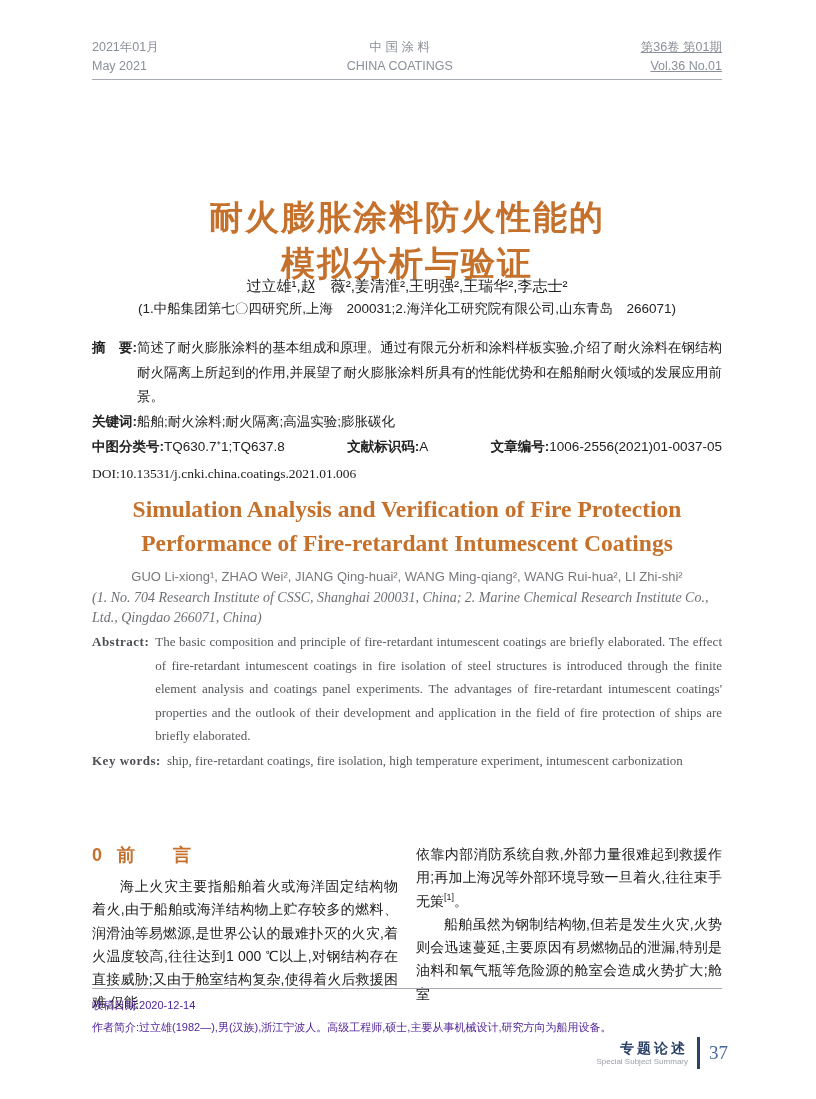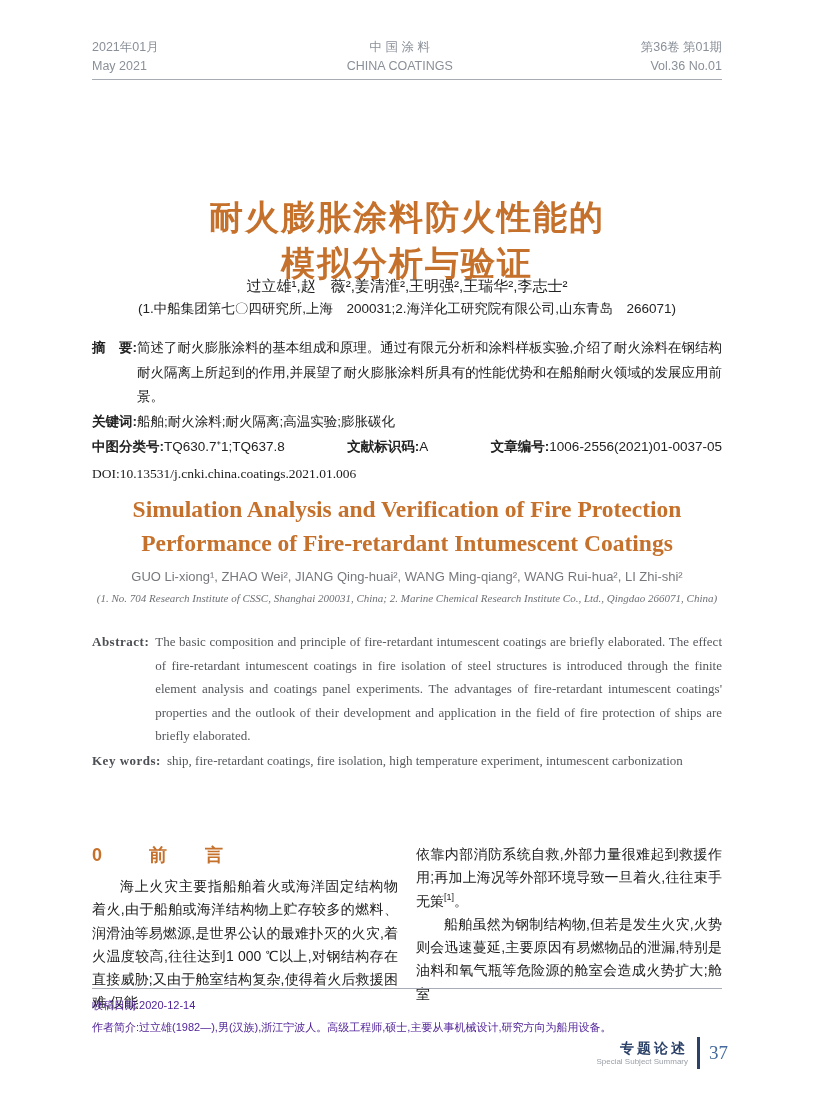--- a/index.html
+++ b/index.html
@@ -10,21 +10,21 @@
     font-family:"Liberation Sans", sans-serif; color:#1f1f1f;
   }
   .abs { position:absolute; }
   .content-x { left:92px; width:630px; }
 
   
   .journal-header { top:38px; display:flex; justify-content:space-between;
     font-size:12.5px; line-height:19px; color:#8A9099; }
   .journal-header .hcol { white-space:nowrap; }
   .journal-header .c { text-align:center; }
-  .journal-header .r { text-align:right; }
+  .journal-header .r { text-align:right;text-decoration:underline; }
   .hdr-rule { top:79px; height:1px; background:#A7ACB4; }
 
   
   .title-cn { top:194px; text-align:center; color:#C5702B; font-weight:bold;
     font-size:34px; line-height:46px; letter-spacing:2px; }
   .authors-cn { top:277px; text-align:center; font-size:15px; color:#222; }
   .affil-cn { top:300px; text-align:center; font-size:13.5px; color:#222; }
 
   
   .meta-block { top:336px; font-size:13.5px; line-height:24.5px; color:#222; }
@@ -32,36 +32,36 @@
   .hang-row .lbl { font-weight:bold; white-space:nowrap; flex:0 0 auto; }
   .hang-row .txt { flex:1 1 auto; text-align:justify; }
   .clc-row { display:flex; justify-content:space-between; margin-top:1px;gap:20px; }
   .clc-row .lbl { font-weight:bold; }
   .doi-row { font-family:"Liberation Serif", serif; font-size:13.5px; margin-top:2px; color:#1a1a1a; }
 
   
   .title-en { top:492px; text-align:center; color:#C5702B; font-weight:bold;
     font-family:"Liberation Serif", serif; font-size:23.5px; line-height:34px; }
   .authors-en { top:569px; text-align:center; font-size:13px; color:#76787C; }
-  .affil-en { top:588px; text-align:center; font-family:"Liberation Serif", serif;
-    font-style:italic; font-size:11px; line-height:20px; color:#6D7074; }
+  .affil-en { top:588px; font-family:"Liberation Serif", serif;
+    font-style:italic; font-size:14px; line-height:20px; color:#6D7074; }
 
   
   .abstract-en { top:630px; font-family:"Liberation Serif", serif;
     font-size:13px; line-height:23.5px; color:#55585C; }
   .abstract-en .lbl, .kw-en .lbl { font-weight:bold; letter-spacing:0.5px; color:#4c4f53; }
   .kw-en { margin-top:1px; }
 
   
   .body-cols { top:843px; display:flex; gap:18px; }
   .col { width:306px; font-size:14px; line-height:23.3px; text-align:justify; color:#1c1c1c; }
   .sec-heading { color:#C5702B; font-size:18px; font-weight:bold; line-height:24px;
     margin-bottom:8px; letter-spacing:1px; }
   .sec-heading .num { margin-right:14px; }
-  .sec-heading .ttl { letter-spacing:10px;margin-left:32px; }
+  .sec-heading .ttl { letter-spacing:10px; }
   .p-indent { text-indent:2em; }
   .col p { text-align:justify; }
   sup.ref { font-size:9px; vertical-align:super; line-height:0; }
 
   
   .footnote-rule { top:988px; height:1px; background:#A7ACB4; }
   .footnote { top:994px; font-size:11px; line-height:22px; color:#4c1d95; }
 
   
   .page-tag { top:1037px; right:88px; display:flex; align-items:center;justify-content:space-between; }

